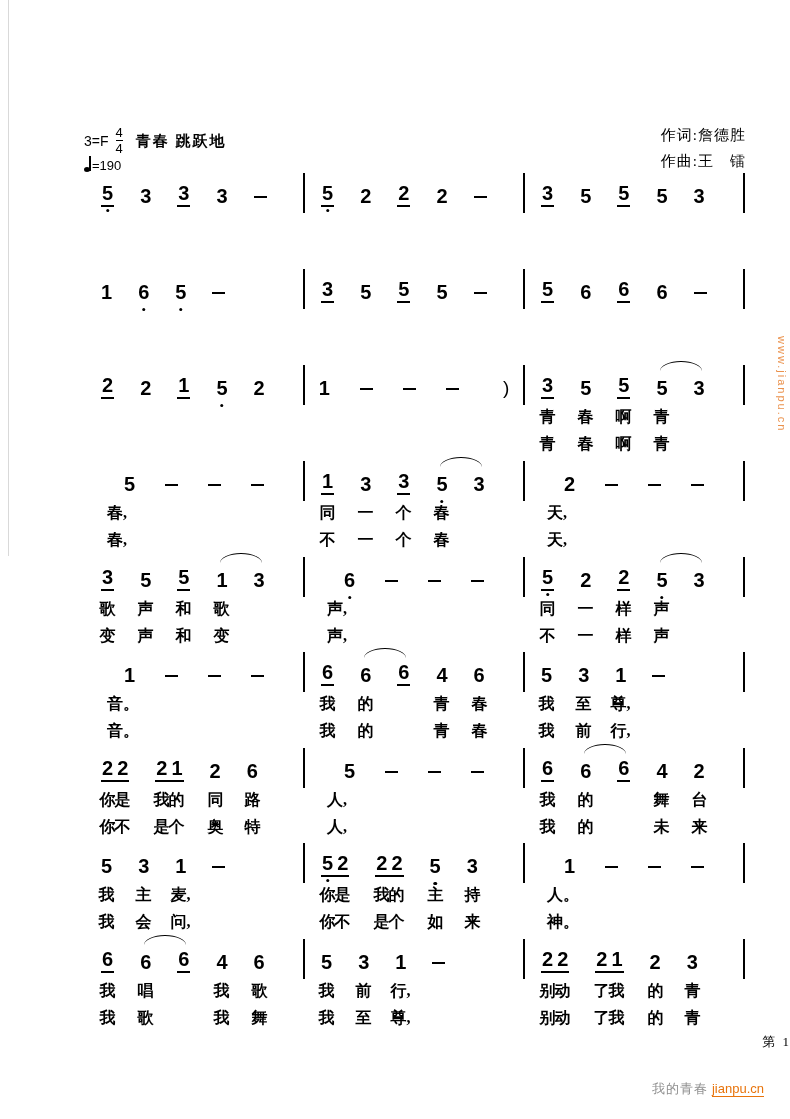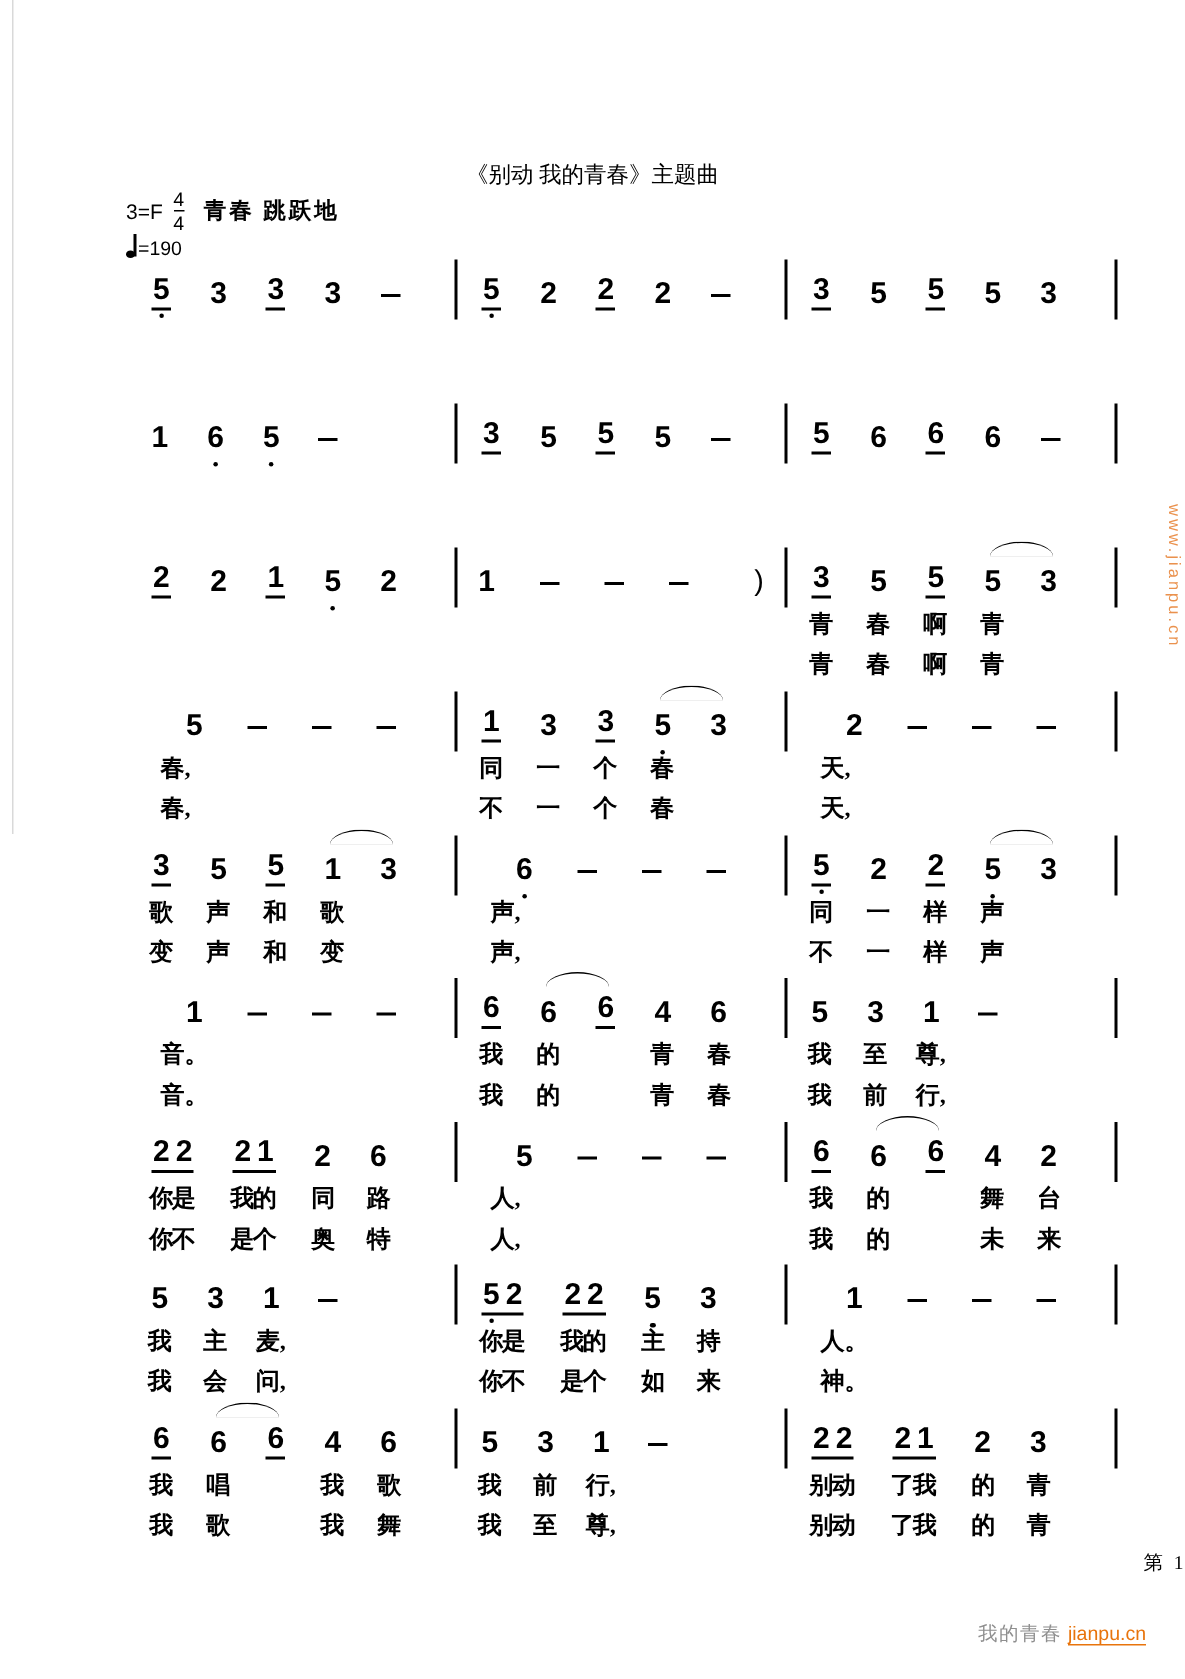--- a/index.html
+++ b/index.html
@@ -51,36 +51,39 @@
            font-family:"Liberation Sans",sans-serif;}
   .wm-vert{position:absolute;right:2px;top:336px;writing-mode:vertical-rl;
            color:#e8863a;font:11px/1.1 "Liberation Sans",sans-serif;letter-spacing:2px;opacity:.9;}
 </style>
 </head>
 <body>
 
 <div class="page">
   <div class="left-rule"></div>
 
-  <div class="subtitle">《别动 我的青春》主题曲</div>
 
   <div class="keyrow">
     <span class="key">3=F</span>
     <span class="frac">
       <span>4</span>
       <span class="fden">4</span>
     </span>
     <span class="expr">青春 跳跃地</span>
   </div>
 
   <div class="temporow">
     <span class="qnote"></span>
     <span>=190</span>
   </div>
 
+  <div class="credits">
+    <div>作词:詹德胜</div>
+    <div>作曲:王　镭</div>
+  </div>
 
   <div id="score">
       <div class="score-line" style="top: 181px;">
         <div class="measure">
           <div class="notes-row">
             <span class="tok">
               <span class="dgrow ul">
                 <span class="dg db">5</span>
               </span>
             </span>

